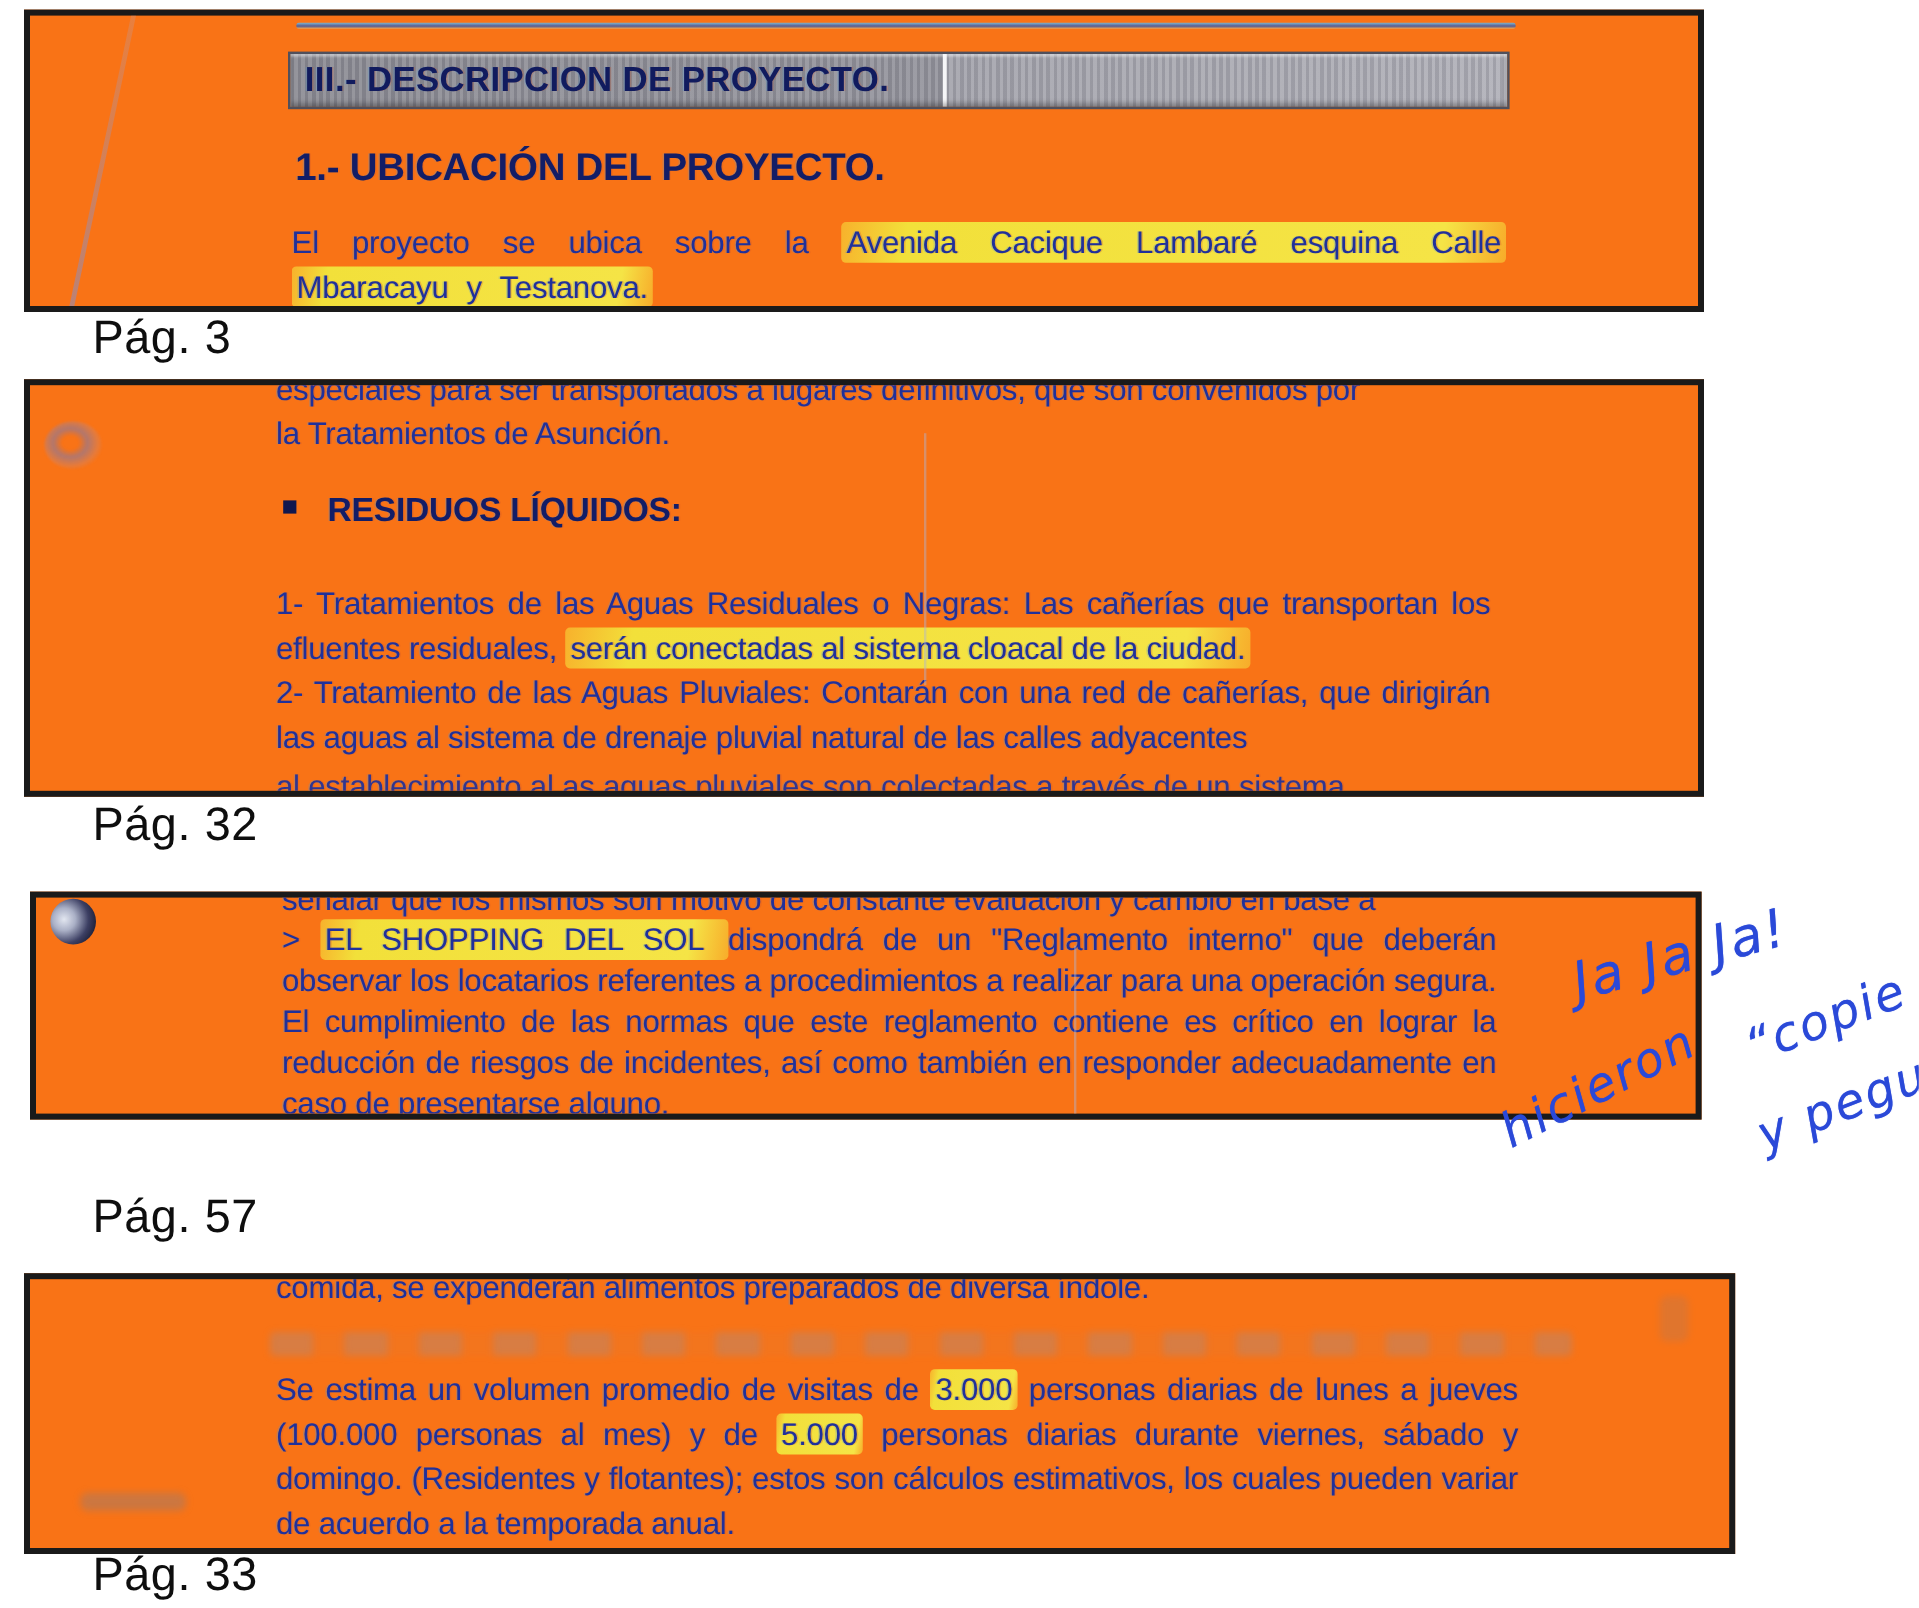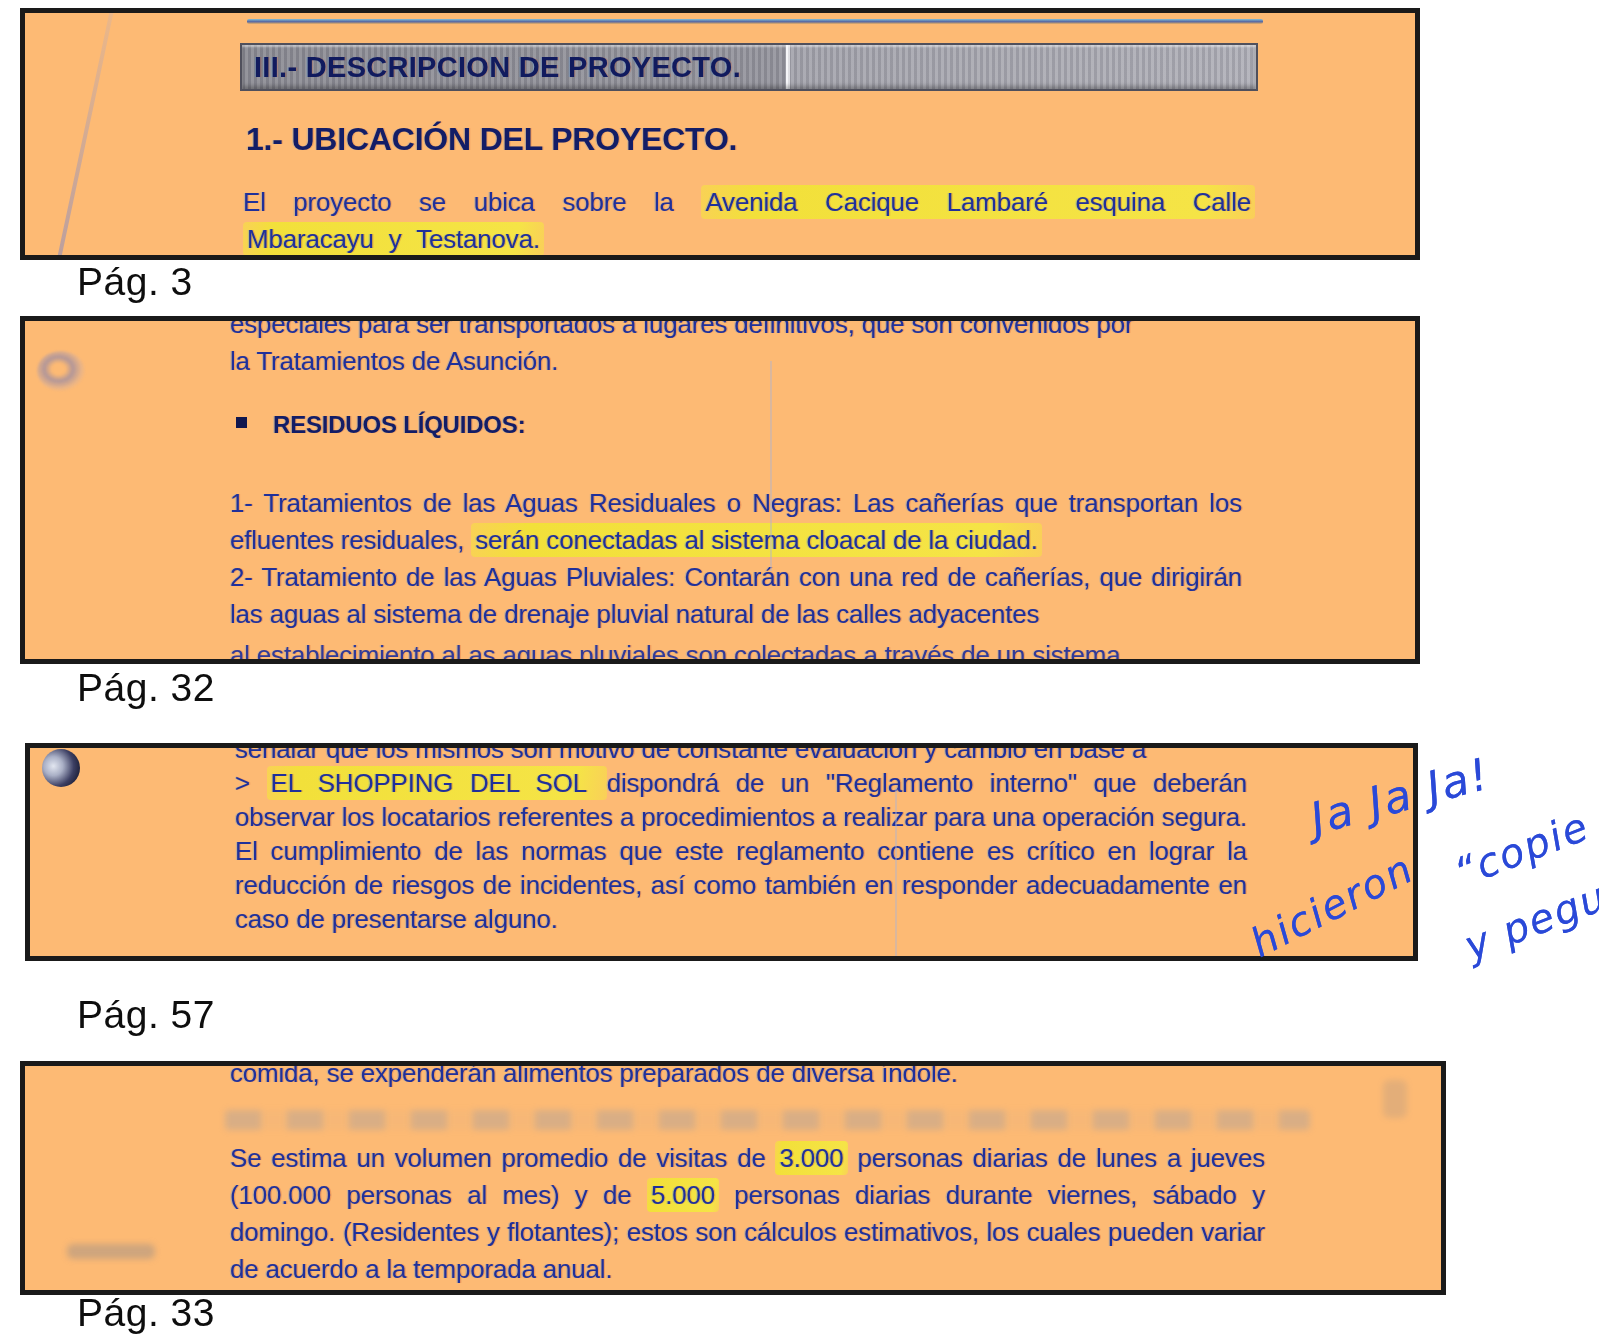--- a/index.html
+++ b/index.html
@@ -1,20 +1,20 @@
 <!DOCTYPE html>
 <html><head>
 <meta charset="utf-8">
 <style>
   html,body{margin:0;padding:0;background:#ffffff;}
   .canvas{position:relative;width:1599px;height:1340px;background:#fff;overflow:hidden;
           font-family:"Liberation Sans","DejaVu Sans",sans-serif;}
 
   
-  .scan{position:absolute;background:#fdba74;border:5px solid #1a1a1a;box-sizing:border-box;overflow:hidden;}
+  .scan{position:absolute;background:#f97316;border:5px solid #1a1a1a;box-sizing:border-box;overflow:hidden;}
 
   
   .doc{color:#20309a;font-size:26px;line-height:37px;text-align:justify;letter-spacing:-0.2px;
        text-shadow:1.2px 0 0 rgba(205,85,45,.30), -1.2px 0 0 rgba(70,150,225,.30);}
   .lh34{line-height:34px;}
   .textcol{margin-left:205px;width:1012px;}
   p{margin:0;}
   .clipline{white-space:nowrap;overflow:hidden;}
   .boldnav{font-weight:bold;color:#131d66;}
 
@@ -87,30 +87,30 @@
   <div class="pcap" style="left:33px;top:260px">Pág. 3</div>
 
   <section class="scan" style="left:20px;top:316px;width:1400px;height:348px">
     <div class="swirl"></div>
     <div class="fold" style="left:745px;top:40px;height:210px"></div>
     <div class="doc textcol">
       <div class="clipline" style="margin-top:-15px">especiales para ser transportados a lugares definitivos, que son convenidos por</div>
       <div>la Tratamientos de Asunción.</div>
       <div class="brow">
         <span class="sq"></span>
-        <span class="boldnav" style="font-size:24px">RESIDUOS LÍQUIDOS:</span>
+        <span class="boldnav" style="font-size:28px">RESIDUOS LÍQUIDOS:</span>
       </div>
       <p style="margin-top:42px"><span>1- Tratamientos de las Aguas Residuales o Negras: Las cañerías que transportan los efluentes residuales, </span><span class="hl">serán conectadas al sistema cloacal de la ciudad.</span></p>
       <p>2- Tratamiento de las Aguas Pluviales: Contarán con una red de cañerías, que dirigirán las aguas al sistema de drenaje pluvial natural de las calles adyacentes</p>
     </div>
     <div class="doc abs-bottom clipline">al establecimiento al as aguas pluviales son colectadas a través de un sistema</div>
   </section>
   <div class="pcap" style="left:33px;top:666px">Pág. 32</div>
 
-  <section class="scan" style="left:25px;top:743px;width:1393px;height:218px">
+  <section class="scan" style="left:25px;top:743px;width:1393px;height:190px">
     <div class="hole"></div>
     <div class="fold" style="left:865px;top:40px;height:185px"></div>
     <div class="doc lh34 textcol">
       <div class="clipline" style="margin-top:-16px">señalar que los mismos son motivo de constante evaluación y cambio en base a</div>
       <p><span>&gt;  </span><span class="hl">EL SHOPPING DEL SOL </span><span> dispondrá de un "Reglamento interno" que deberán observar los locatarios referentes a procedimientos a realizar para una operación segura. El cumplimiento de las normas que este reglamento contiene es crítico en lograr la reducción de riesgos de incidentes, así como también en responder adecuadamente en caso de presentarse alguno.</span></p>
     </div>
   </section>
   <div class="pcap" style="left:33px;top:993px">Pág. 57</div>
 
   <div class="hand" style="left:1305px;top:795px;font-size:44px;transform:rotate(-15deg)">Ja Ja Ja!</div>

